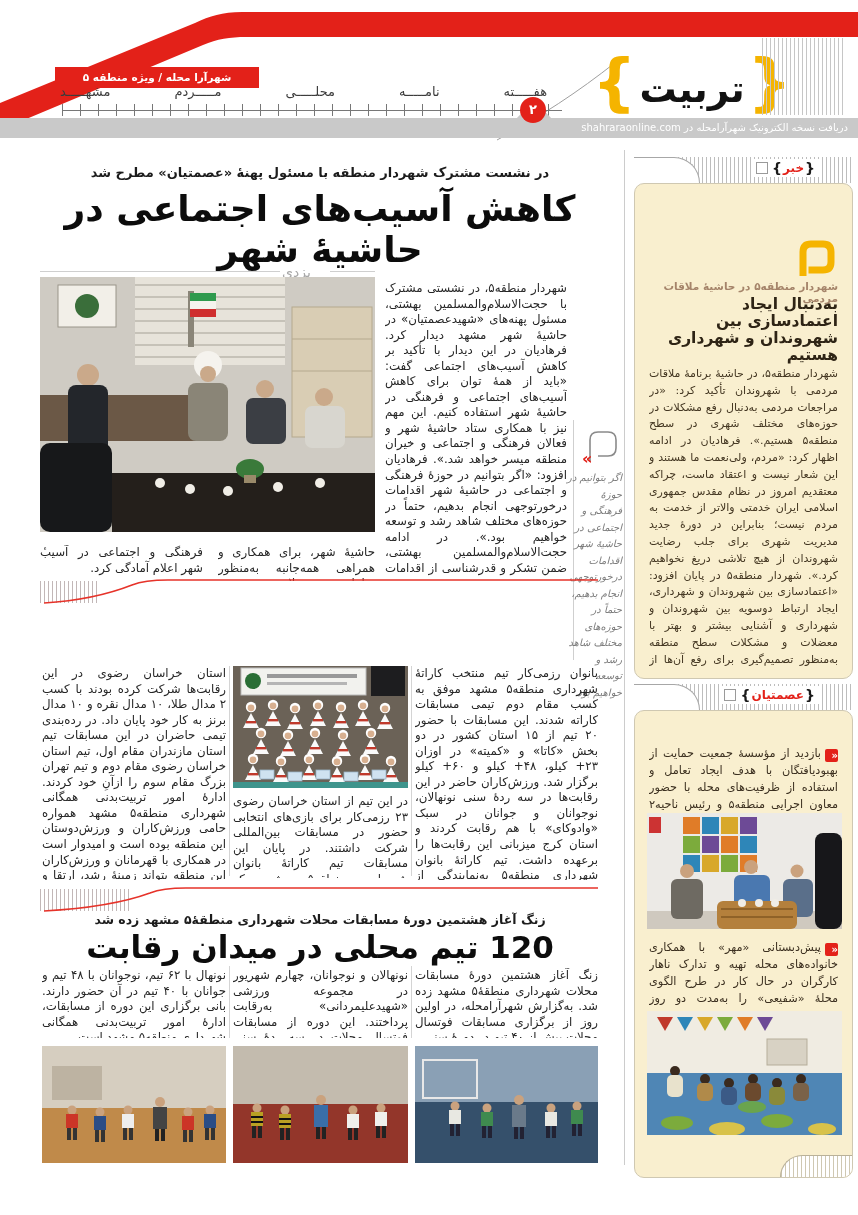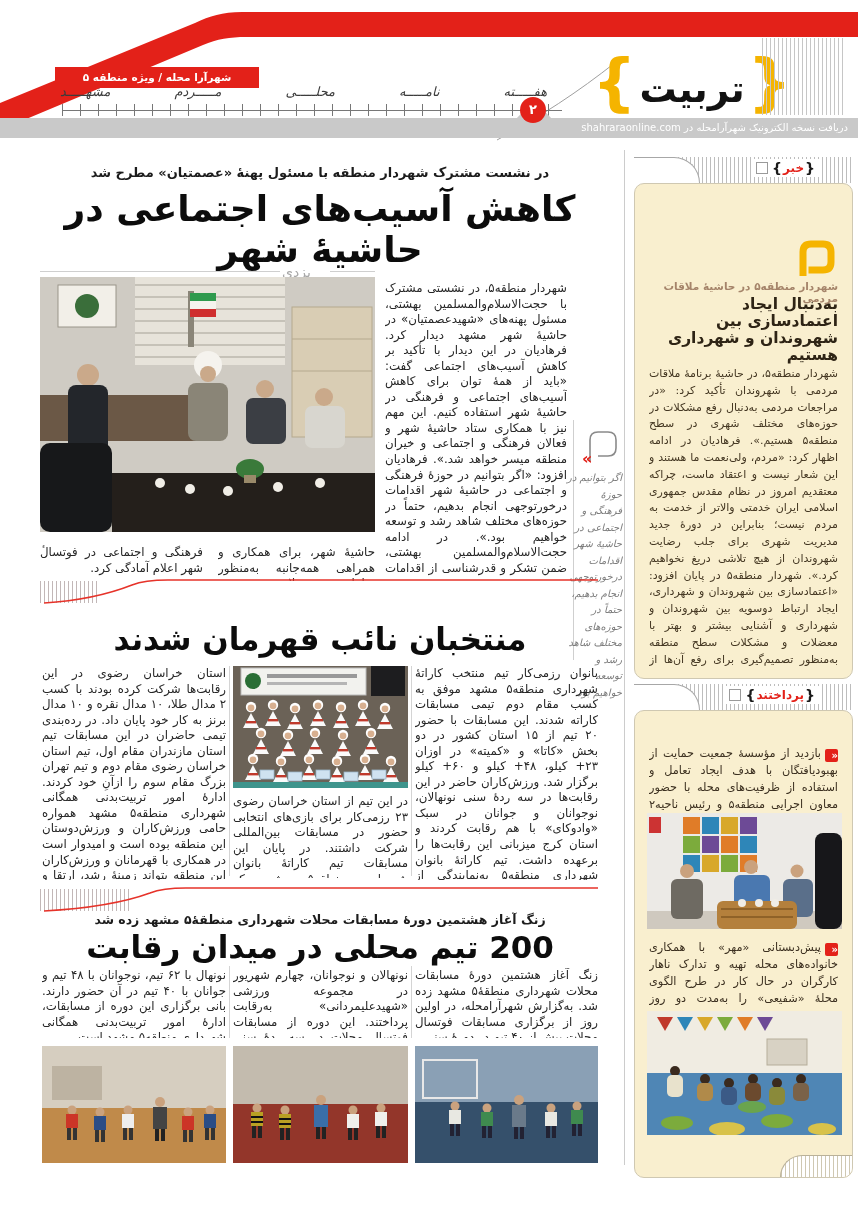--- a/index.html
+++ b/index.html
@@ -3,21 +3,21 @@
 <meta charset="utf-8">
 <style>
   html,body{margin:0;padding:0;background:#fff;}
   .page{position:relative;width:858px;height:1215px;background:#fff;overflow:hidden;
         font-family:"DejaVu Sans",sans-serif;}
   .abs{position:absolute;}
   
   .edition-badge{left:55px;top:67px;width:204px;height:21px;background:#e32119;color:#fff;
     font-size:10.5px;font-weight:700;text-align:center;line-height:21px;direction:rtl;}
   .tagline{left:60px;top:84px;width:487px;font-size:13px;color:#3c3c3c;direction:rtl;
-    white-space:nowrap;text-align:justify;text-align-last:justify;font-style:italic;}
+    white-space:nowrap;text-align:justify;text-align-last:justify;}
   .ruler{left:62px;top:104px;width:487px;height:12px;
     background:repeating-linear-gradient(90deg,#777 0 1px,transparent 1px 18px);}
   .ruler-line{left:62px;top:110px;width:500px;height:1px;background:#777;}
   .page-circle{left:520px;top:97px;width:26px;height:26px;border-radius:50%;background:#e32119;
     color:#fff;font-size:13px;font-weight:700;text-align:center;line-height:26px;z-index:4;}
   .chevron{left:516px;top:100px;width:0;height:0;border-left:18px solid transparent;
     border-right:18px solid transparent;border-bottom:19px solid #c9c9c9;z-index:2;}
   .graystrip{left:0;top:118px;width:858px;height:20px;background:#c9c9c9;z-index:1;text-decoration:underline;}
   .graystrip span{position:absolute;right:10px;top:0;line-height:20px;color:#fff;font-size:10px;direction:rtl;}
   .masthead-label{left:612px;top:42px;width:160px;height:80px;display:flex;align-items:center;justify-content:center;}
@@ -136,37 +136,36 @@
     <circle cx="120" cy="206" r="5" fill="#f0ede6"></circle>
       <circle cx="150" cy="212" r="5" fill="#f0ede6"></circle>
     <circle cx="188" cy="214" r="5" fill="#f0ede6"></circle>
       <circle cx="238" cy="210" r="5" fill="#f0ede6"></circle>
     <circle cx="280" cy="206" r="5" fill="#f0ede6"></circle>
   </svg>
 
   <div class="abs bodytxt" style="left:385px;top:281px;width:182px;height:297px;">شهردار منطقه۵، در نشستی مشترک با حجت‌الاسلام‌والمسلمین بهشتی، مسئول پهنه‌های «شهیدعصمتیان» در حاشیهٔ شهر مشهد دیدار کرد. فرهادیان در این دیدار با تأکید بر کاهش آسیب‌های اجتماعی گفت: «باید از همهٔ توان برای کاهش آسیب‌های اجتماعی و فرهنگی در حاشیهٔ شهر استفاده کنیم. این مهم نیز با همکاری ستاد حاشیهٔ شهر و فعالان فرهنگی و اجتماعی و خیران منطقه میسر خواهد شد.». فرهادیان افزود: «اگر بتوانیم در حوزهٔ فرهنگی و اجتماعی در حاشیهٔ شهر اقدامات درخورتوجهی انجام بدهیم، حتماً در حوزه‌های مختلف شاهد رشد و توسعه خواهیم بود.». در ادامه حجت‌الاسلام‌والمسلمین بهشتی، ضمن تشکر و قدرشناسی از اقدامات مؤثر در دورهٔ قبلی شورای اسلامی شهر و شهرداری و ارائهٔ گزارشی مختصر از اقدامات ستاد</div>
 
   <div class="abs bodytxt" style="left:218px;top:545px;width:157px;height:36px;">حاشیهٔ شهر، برای همکاری و همراهی همه‌جانبه به‌منظور سامان‌دهی معضلات</div>
-  <div class="abs bodytxt" style="left:40px;top:545px;width:163px;height:36px;">فرهنگی و اجتماعی در فوتسالٔ شهر اعلام آمادگی کرد.</div>
+  <div class="abs bodytxt" style="left:40px;top:545px;width:163px;height:36px;">فرهنگی و اجتماعی در آسیبٔ شهر اعلام آمادگی کرد.</div>
 
   <div class="abs pq-border" style="left:573px;top:420px;height:240px;"></div>
   <svg class="abs" style="left:578px;top:424px" width="44" height="42" viewBox="0 0 44 42">
     <path d="M12,38 V16 Q12,8 20,8 H30 Q38,8 38,16 V24 Q38,32 30,32 H20" fill="#fff" stroke="#8a8a8a" stroke-width="1.6"></path>
     <text x="4" y="40" font-size="16" font-weight="bold" fill="#e32119" font-family="DejaVu Sans,sans-serif">«</text>
   </svg>
   <div class="abs pq-text" style="left:566px;top:470px;height:190px;">اگر بتوانیم در حوزۀ فرهنگی و اجتماعی در حاشیۀ شهر اقدامات درخورتوجهی انجام بدهیم، حتماً در حوزه‌های مختلف شاهد رشد و توسعه خواهیم بود</div>
 
   <div class="abs divider" style="left:40px;top:578px;">
     <div class="hatch" style="width:58px;"></div>
     <svg width="560" height="27" viewBox="0 0 560 27">
       <path d="M4,25 C36,23 64,18 92,7 C102,3 112,2 128,2 H558" stroke="#e6332a" stroke-width="1.6" fill="none"></path>
     </svg>
   </div>
 
-  <div class="abs headline" style="left:40px;top:621px;width:560px;font-size:31px;">منتخبان نائب قهرمان شدند</div>
 
   <div class="abs bodytxt" style="left:415px;top:666px;width:183px;height:214px;">بانوان رزمی‌کار تیم منتخب کاراتهٔ شهرداری منطقه۵ مشهد موفق به کسب مقام دوم تیمی مسابقات کاراته شدند. این مسابقات با حضور ۲۰ تیم از ۱۵ استان کشور در دو بخش «کاتا» و «کمیته» در اوزان ۲۳+ کیلو، ۴۸+ کیلو و ۶۰+ کیلو برگزار شد. ورزش‌کاران حاضر در این رقابت‌ها در سه ردهٔ سنی نونهالان، نوجوانان و جوانان در سبک «وادوکای» با هم رقابت کردند و استان کرج میزبانی این رقابت‌ها را برعهده داشت. تیم کاراتهٔ بانوان شهرداری منطقه۵ به‌نمایندگی از استان خراسان رضوی با مربی‌گری سرکار خانم باقری در این مسابقات شرکت کرده بود.</div>
 
   <svg class="abs photo" style="left:233px;top:666px" width="175" height="122" viewBox="0 0 175 122">
     <rect width="175" height="122" fill="#6b6257"></rect>
     <rect x="8" y="2" width="125" height="27" fill="#f2f2ee" stroke="#bbb"></rect>
     <circle cx="20" cy="15" r="8" fill="#2a6e35"></circle>
     <rect x="34" y="8" width="90" height="4" fill="#999"></rect>
       <rect x="34" y="16" width="80" height="3" fill="#b5b5b5"></rect>
     <rect x="138" y="0" width="34" height="30" fill="#1d1d1f"></rect>
@@ -214,21 +213,21 @@
   <div class="abs colrule" style="left:411px;top:666px;height:210px;"></div>
 
   <div class="abs divider" style="left:40px;top:886px;">
     <div class="hatch" style="width:90px;"></div>
     <svg width="560" height="27" viewBox="0 0 560 27">
       <path d="M4,25 C40,23 80,18 110,7 C120,3 130,2 146,2 H558" stroke="#e6332a" stroke-width="1.6" fill="none"></path>
     </svg>
   </div>
 
   <div class="abs kicker" style="left:40px;top:912px;width:560px;font-size:12.5px;">زنگ آغاز هشتمین دورهٔ مسابقات محلات شهرداری منطقهٔ۵ مشهد زده شد</div>
-  <div class="abs headline" style="left:40px;top:929px;width:560px;font-size:31px;">200 تیم محلی در میدان رقابت</div>
+  <div class="abs headline" style="left:40px;top:929px;width:560px;font-size:31px;">120 تیم محلی در میدان رقابت</div>
 
   <div class="abs bodytxt" style="left:415px;top:968px;width:183px;height:70px;">زنگ آغاز هشتمین دورهٔ مسابقات محلات شهرداری منطقهٔ۵ مشهد زده شد. به‌گزارش شهرآرامحله، در اولین روز از برگزاری مسابقات فوتسال محلات بیش از ۴۰ تیم در دورهٔ سنی</div>
   <div class="abs bodytxt" style="left:233px;top:968px;width:175px;height:70px;">نونهالان و نوجوانان، چهارم شهریور در مجموعه ورزشی «شهیدعلیمردانی» به‌رقابت پرداختند. این دوره از مسابقات فوتسال محلات در سه ردهٔ سنی برگزار خواهد شد که شرکت‌کنندگان</div>
   <div class="abs bodytxt" style="left:42px;top:968px;width:184px;height:70px;">نونهال با ۶۲ تیم، نوجوانان با ۴۸ تیم و جوانان با ۴۰ تیم در آن حضور دارند. بانی برگزاری این دوره از مسابقات، ادارهٔ امور تربیت‌بدنی همگانی شهرداری منطقه۵ مشهد است.</div>
   <div class="abs colrule" style="left:229px;top:966px;height:72px;"></div>
   <div class="abs colrule" style="left:411px;top:966px;height:72px;"></div>
 
   <svg class="abs photo" style="left:42px;top:1046px" width="184" height="117" viewBox="0 0 184 117">
     <rect width="184" height="117" fill="#d6cec0"></rect>
     <rect y="62" width="184" height="55" fill="#c08a4a"></rect>
@@ -369,21 +368,21 @@
     <div class="abs side-kicker" style="right:14px;left:14px;top:96px;">شهردار منطقه۵ در حاشیهٔ ملاقات مردمی</div>
     <div class="abs side-headline" style="right:14px;left:14px;top:112px;">به‌دنبال ایجاد اعتمادسازی بین شهروندان و شهرداری هستیم</div>
     <div class="abs side-body" style="right:14px;left:14px;top:182px;height:300px;">شهردار منطقه۵، در حاشیهٔ برنامهٔ ملاقات مردمی با شهروندان تأکید کرد: «در مراجعات مردمی به‌دنبال رفع مشکلات در حوزه‌های مختلف شهری در سطح منطقه۵ هستیم.». فرهادیان در ادامه اظهار کرد: «مردم، ولی‌نعمت ما هستند و این شعار نیست و اعتقاد ماست، چراکه معتقدیم امروز در نظام مقدس جمهوری اسلامی ایران خدمتی والاتر از خدمت به مردم نیست؛ بنابراین در دورهٔ جدید مدیریت شهری برای جلب رضایت شهروندان از هیچ تلاشی دریغ نخواهیم کرد.». شهردار منطقه۵ در پایان افزود: «اعتمادسازی بین شهروندان و شهرداری، ایجاد ارتباط دوسویه بین شهروندان و شهرداری و آشنایی بیشتر و بهتر با معضلات و مشکلات سطح منطقه به‌منظور تصمیم‌گیری برای رفع آن‌ها از اهداف برگزاری ملاقات مردمی است که در این دیدارها، مطالبات و درخواست‌های شهروندان را بررسی و برای رفع آن‌ها اقدام خواهیم کرد.».</div>
   </div>
 
   <div class="abs sec-head" style="left:634px;top:684px;">
     <div class="curve"></div>
     <div class="sec-label">
       <span class="sq"></span>
       <span class="br">{</span>
-      <span class="tx">پرداختند</span>
+      <span class="tx">عصمتیان</span>
       <span class="br">}</span>
     </div>
   </div>
 
   <div class="abs cream" style="left:634px;top:710px;width:219px;height:468px;">
     <div class="abs brief" style="right:14px;left:14px;top:34px;height:70px;">
       <span class="bullet">«</span><span>بازدید از مؤسسهٔ جمعیت حمایت از بهبودیافتگان با هدف ایجاد تعامل و استفاده از ظرفیت‌های محله با حضور معاون اجرایی منطقه۵ و رئیس ناحیه۲ برگزار شد.</span>
     </div>
     <svg class="abs photo" style="left:12px;top:102px;" width="195" height="116" viewBox="0 0 195 116">
       <rect width="195" height="116" fill="#eceae6"></rect>

